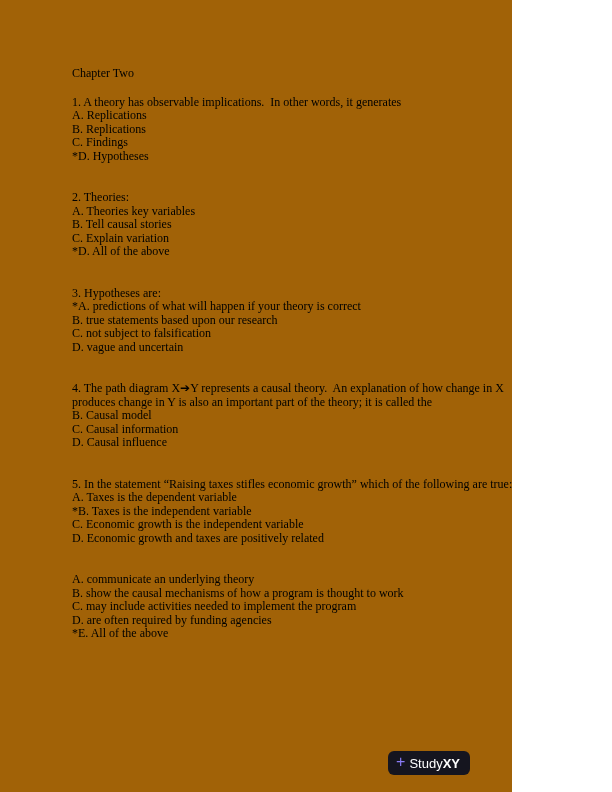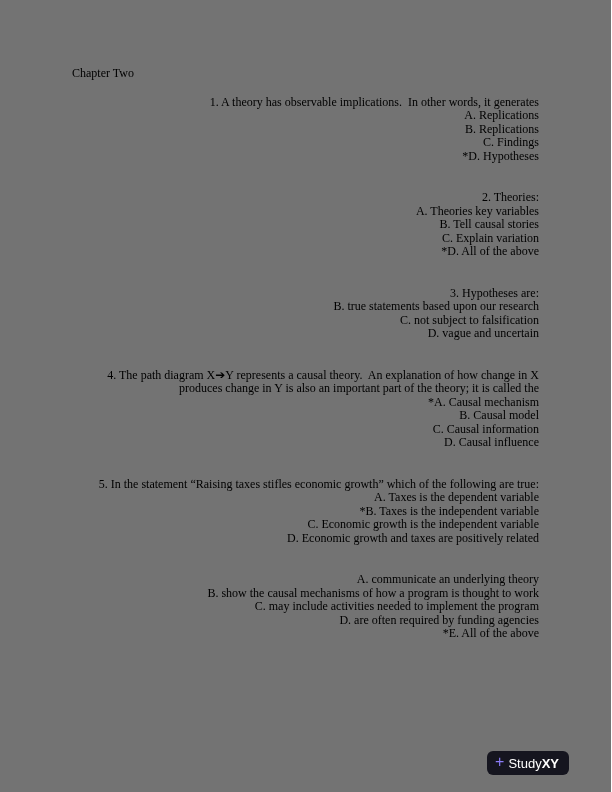--- a/index.html
+++ b/index.html
@@ -2,38 +2,37 @@
 <html><head>
 <meta charset="utf-8">
 <style>
   html, body {
     margin: 0;
     padding: 0;
     background: #ffffff;
   }
   .page {
     position: relative;
-    width: 611px;
+    width: 512px;
     height: 792px;
-    background: #737373;
+    background: #a16207;
     overflow: hidden;
     font-family: "Liberation Serif", "DejaVu Serif", serif;
     font-size: 12px;
     color: #000000;
     box-sizing: border-box;
     padding: 67px 72px 0 72px;
   }
   .doc-title {
     line-height: 13.5px;
     white-space: pre;
     margin-bottom: 15px;
   }
   .question {
     margin-bottom: 28px;
-    text-align: right;
   }
   .line {
     line-height: 13.5px;
     white-space: pre;
   }
   .badge {
     position: absolute;
     top: 751px;
     right: 42px;
     height: 24px;
@@ -75,28 +74,28 @@
       </div>
       <div class="question">
         <div class="line">2. Theories:</div>
         <div class="line">A. Theories key variables</div>
         <div class="line">B. Tell causal stories</div>
         <div class="line">C. Explain variation</div>
         <div class="line">*D. All of the above</div>
       </div>
       <div class="question">
         <div class="line">3. Hypotheses are:</div>
+        <div class="line">*A. predictions of what will happen if your theory is correct</div>
         <div class="line">B. true statements based upon our research</div>
         <div class="line">C. not subject to falsification</div>
         <div class="line">D. vague and uncertain</div>
       </div>
       <div class="question">
         <div class="line">4. The path diagram X➔Y represents a causal theory.  An explanation of how change in X</div>
         <div class="line">produces change in Y is also an important part of the theory; it is called the</div>
-        <div class="line">*A. Causal mechanism</div>
         <div class="line">B. Causal model</div>
         <div class="line">C. Causal information</div>
         <div class="line">D. Causal influence</div>
       </div>
       <div class="question">
         <div class="line">5. In the statement “Raising taxes stifles economic growth” which of the following are true:</div>
         <div class="line">A. Taxes is the dependent variable</div>
         <div class="line">*B. Taxes is the independent variable</div>
         <div class="line">C. Economic growth is the independent variable</div>
         <div class="line">D. Economic growth and taxes are positively related</div>

